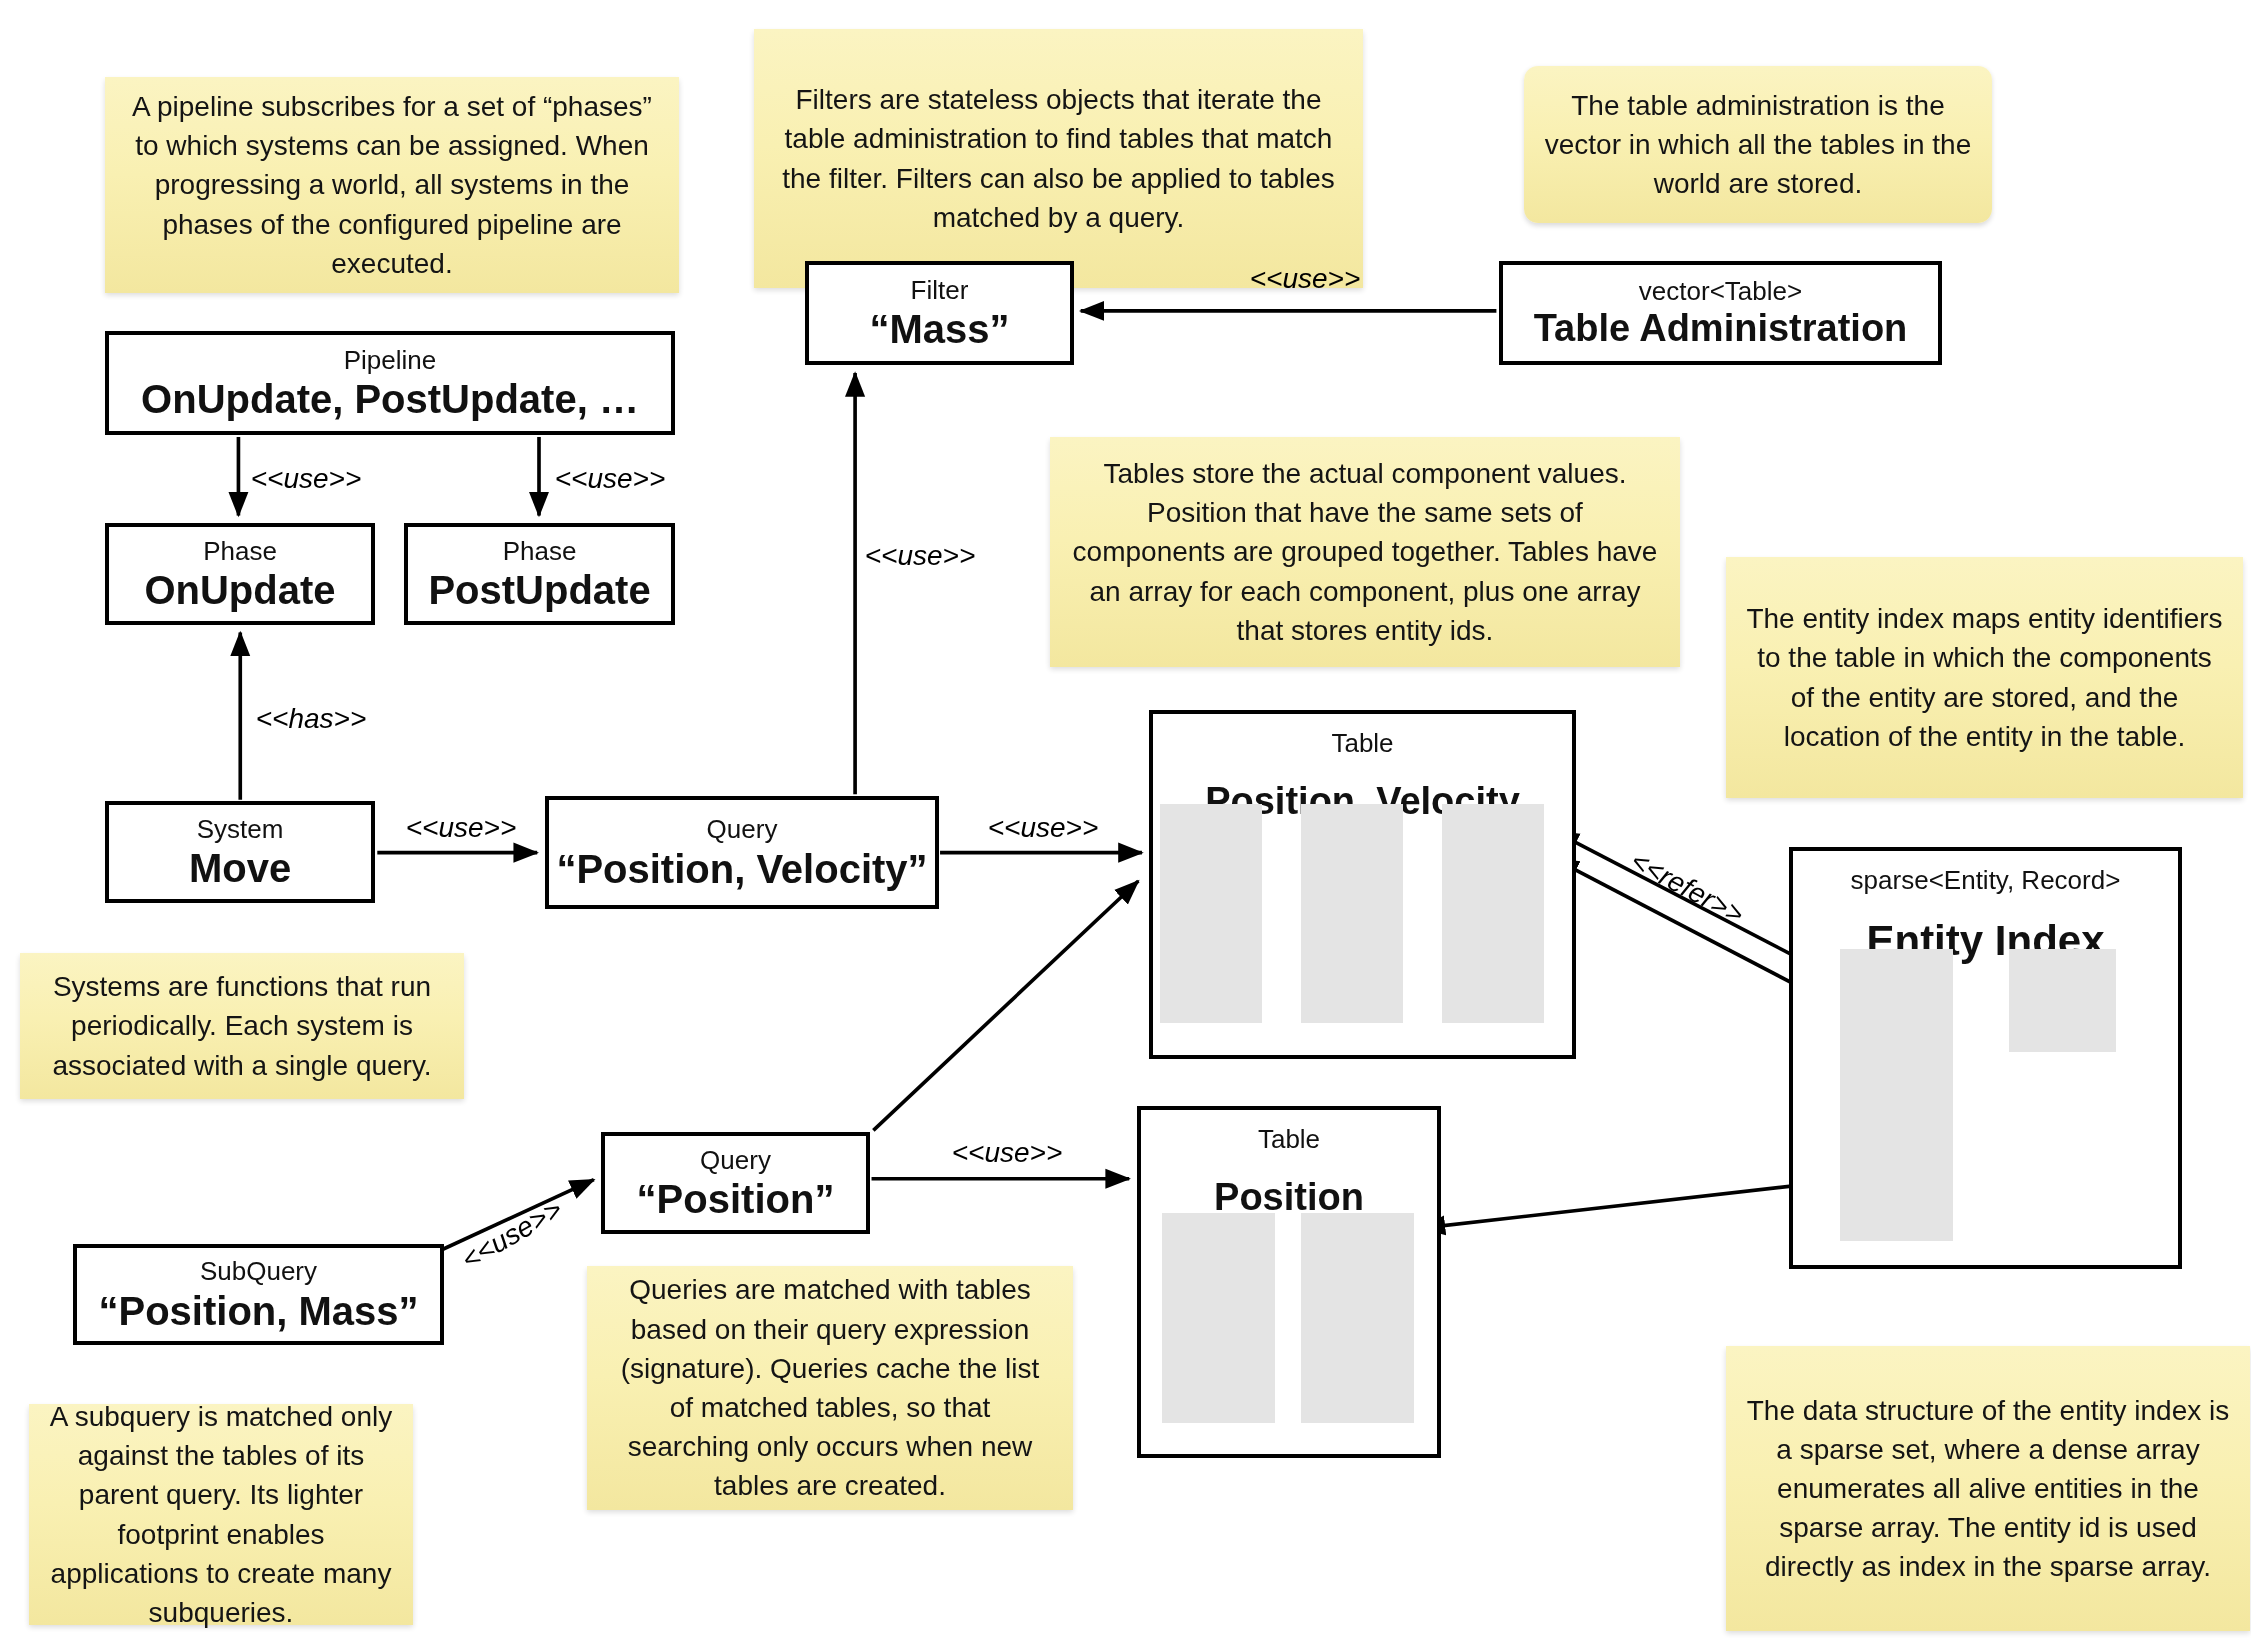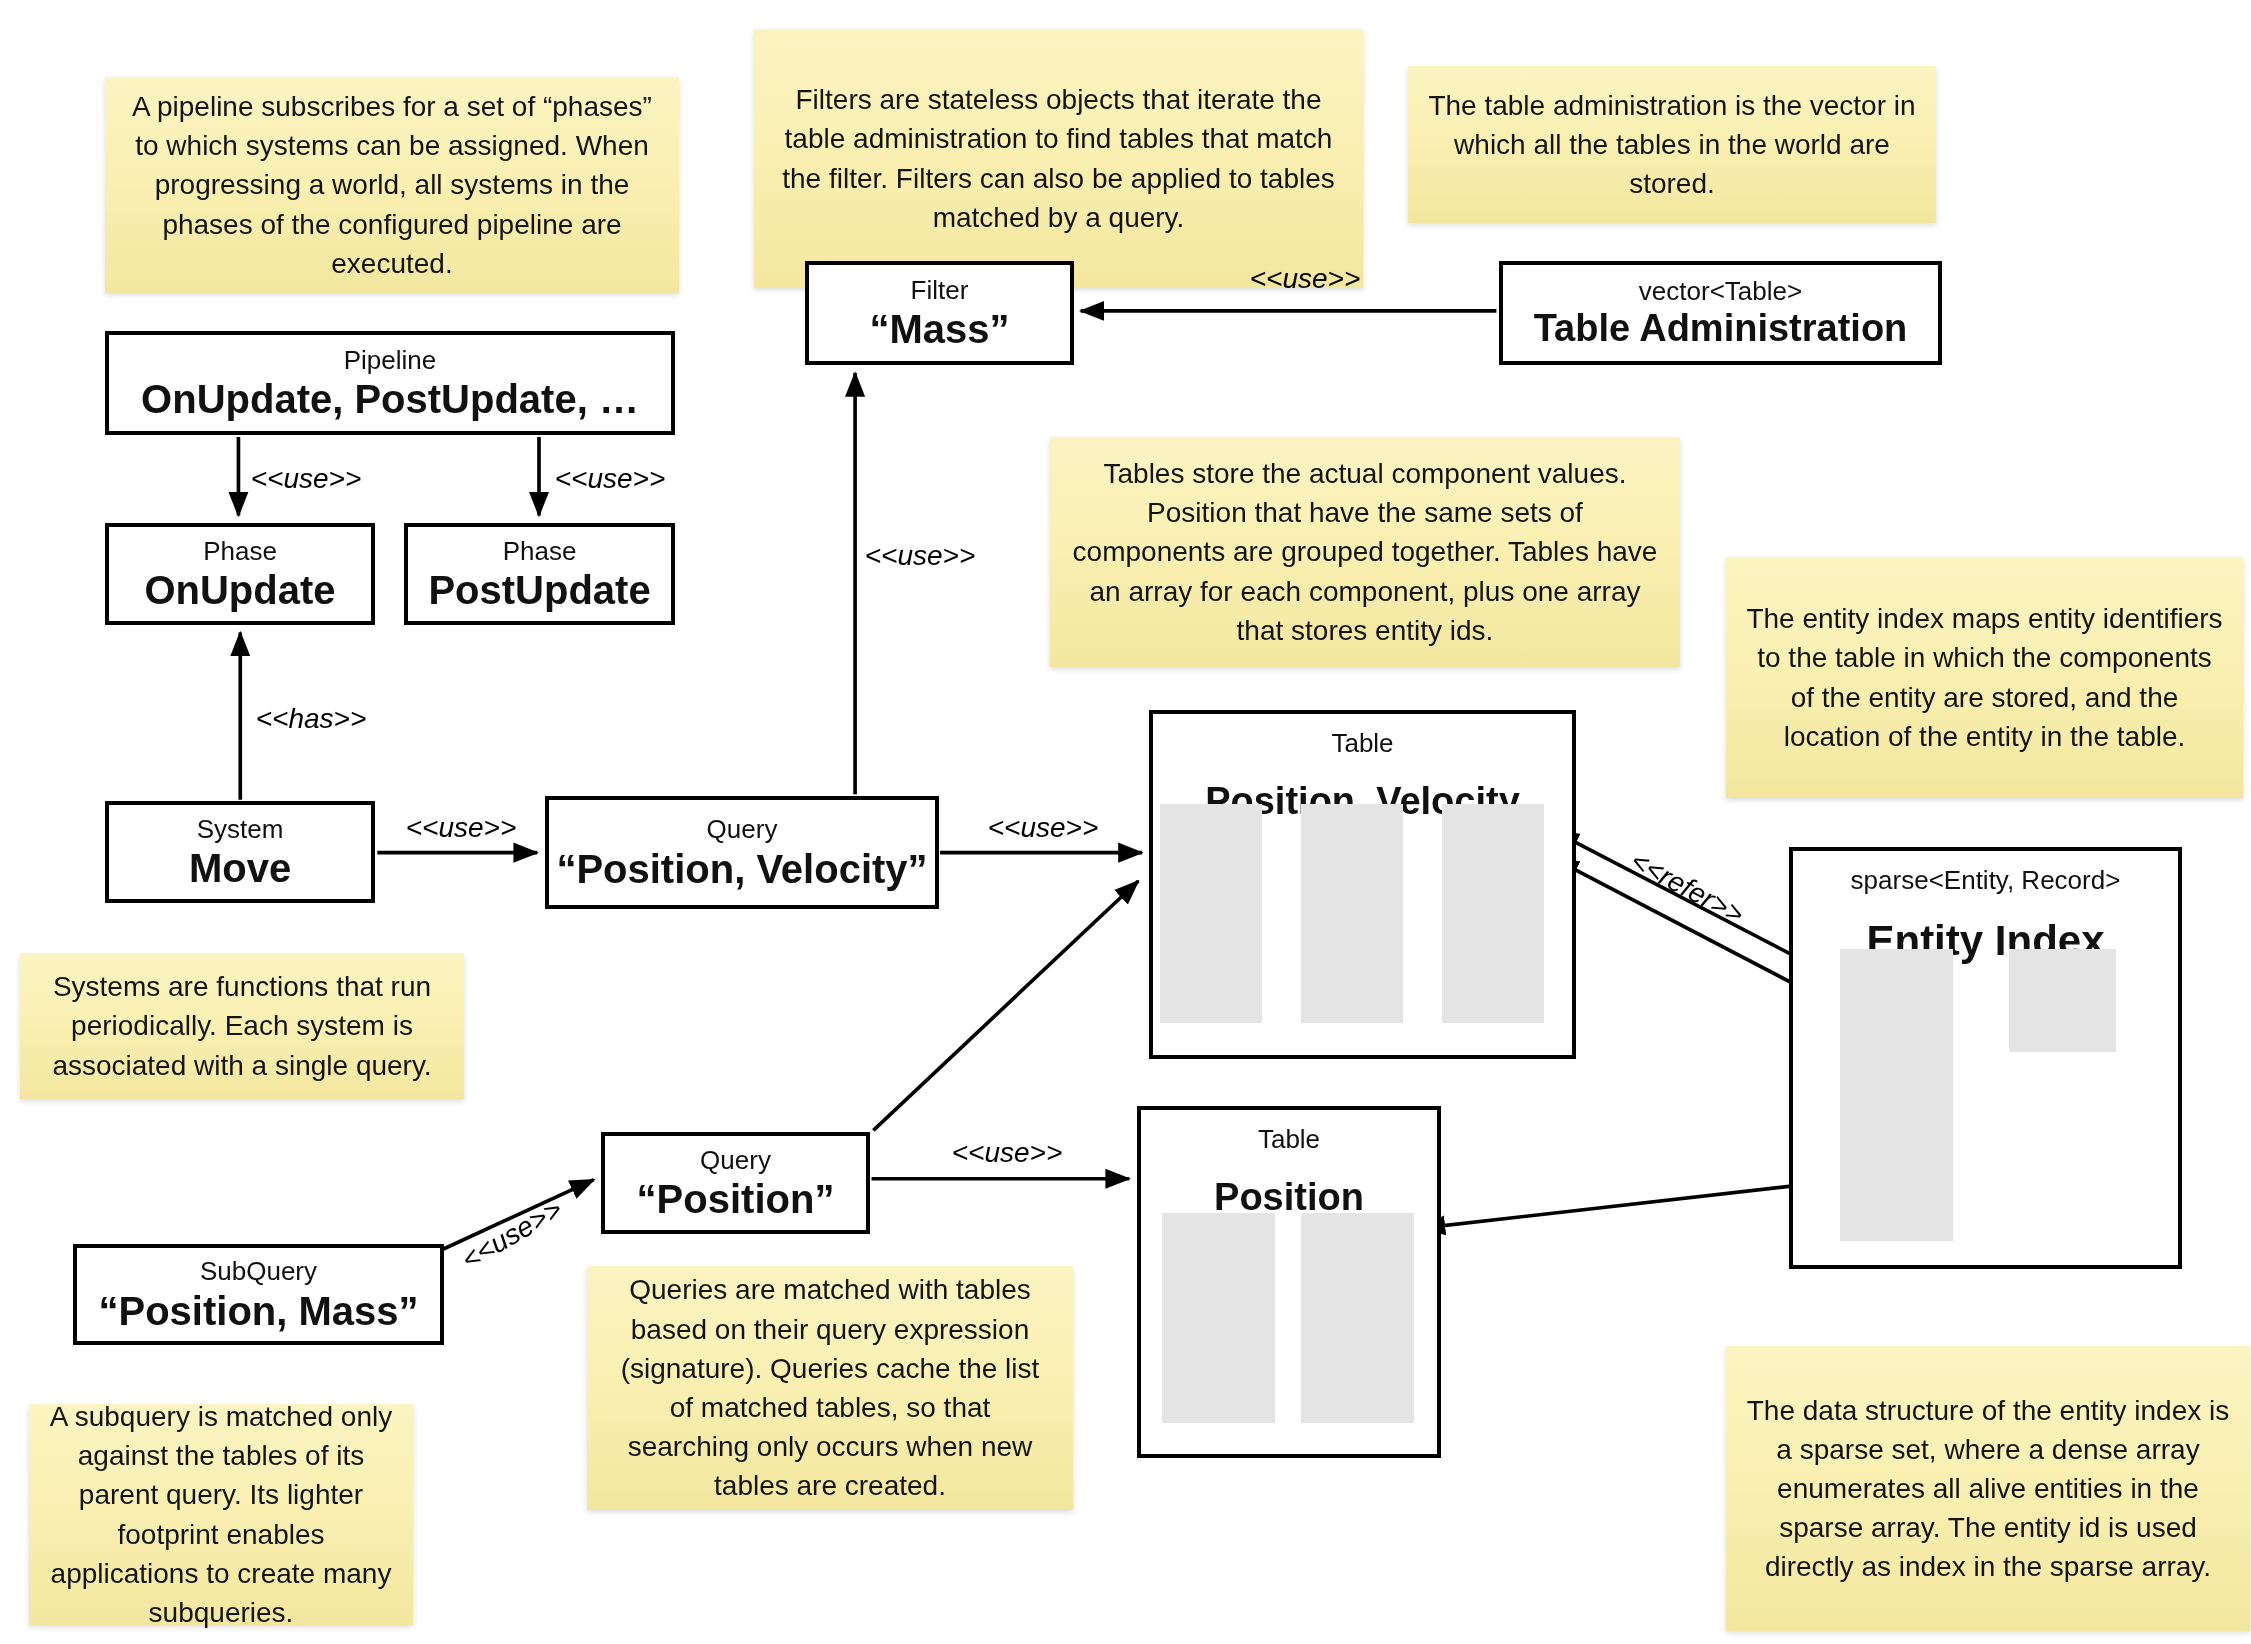--- a/index.html
+++ b/index.html
@@ -54,21 +54,21 @@
       <line x1="2204" y1="1115" x2="2136" y2="1256" marker-end="url(#ah)"></line>
     </g>
   </svg>
 
   <div class="note" style="left:105px;top:77px;width:574px;height:216px;">
       <span>A pipeline subscribes for a set of “phases” to which systems can be assigned. When progressing a world, all systems in the phases of the configured pipeline are executed.</span>
     </div>
   <div class="note" style="left:754px;top:29px;width:609px;height:259px;">
       <span>Filters are stateless objects that iterate the table administration to find tables that match the filter. Filters can also be applied to tables matched by a query.</span>
     </div>
-  <div class="note" style="left:1408px;top:66px;width:528px;height:157px;">
+  <div class="note" style="left:1524px;top:66px;width:468px;height:157px;border-radius:14px;">
       <span>The table administration is the vector in which all the tables in the world are stored.</span>
     </div>
   <div class="note" style="left:1050px;top:437px;width:630px;height:230px;">
       <span>Tables store the actual component values. Position that have the same sets of components are grouped together. Tables have an array for each component, plus one array that stores entity ids.</span>
     </div>
   <div class="note" style="left:1726px;top:557px;width:517px;height:241px;">
       <span>The entity index maps entity identifiers to the table in which the components of the entity are stored, and the location of the entity in the table.</span>
     </div>
   <div class="note" style="left:20px;top:953px;width:444px;height:146px;">
       <span>Systems are functions that run periodically. Each system is associated with a single query.</span>

